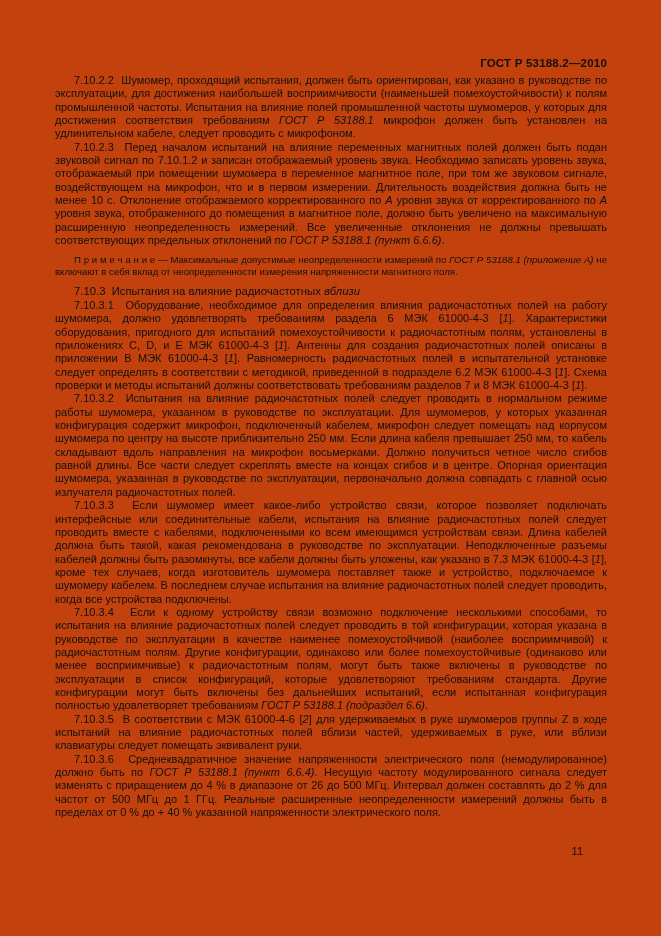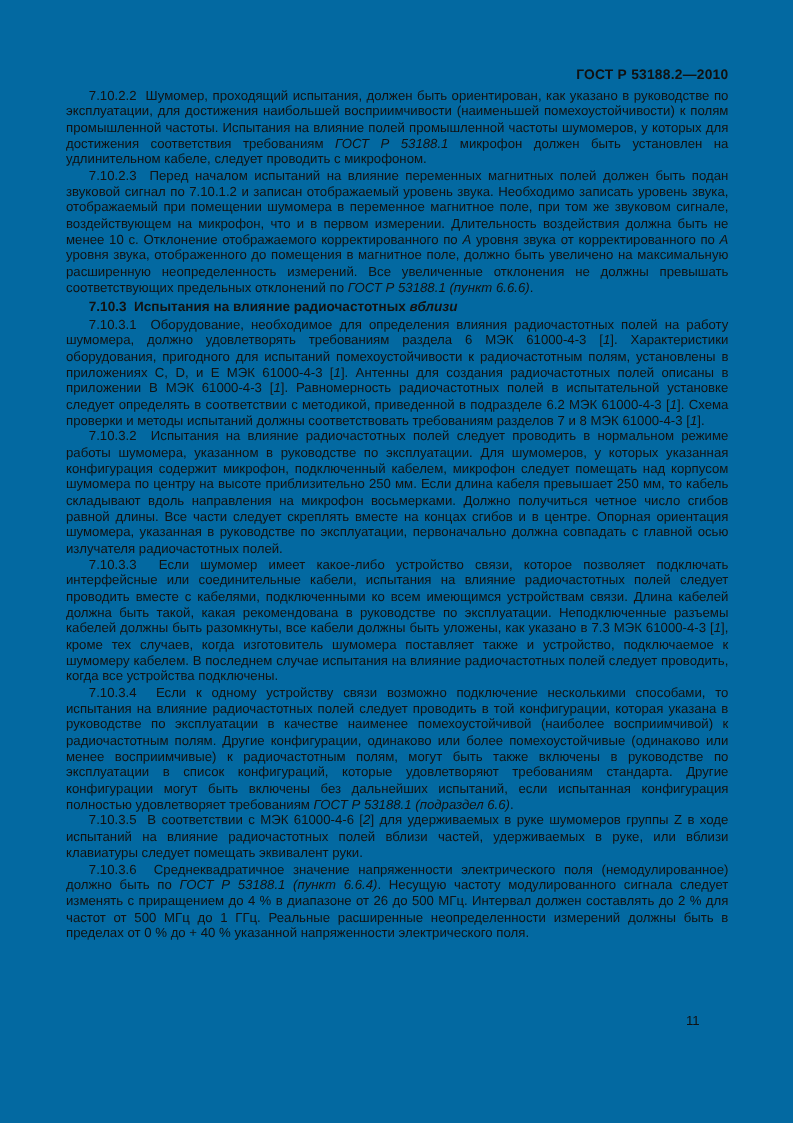--- a/index.html
+++ b/index.html
@@ -4,21 +4,21 @@
 <style>
   html, body {
     margin: 0;
     padding: 0;
     background: #ffffff;
   }
   .page {
     position: relative;
     width: 661px;
     height: 936px;
-    background: #0369a1;
+    background: #c2410c;
     font-family: "Liberation Sans", sans-serif;
     color: #111111;
     overflow: hidden;
   }
   .doc-header {
     position: absolute;
     top: 57px;
     left: 55px;
     width: 552px;
     text-align: right;
@@ -54,39 +54,40 @@
   }
   p.heading {
     font-size: 11.3px;
     line-height: 13.35px;
     font-weight: bold;
     text-indent: 19px;
     margin-top: 3px !important;
     margin-bottom: 1px !important;
   }
   .it { font-style: italic; }
-  .bd { font-weight: bold; }
+  .bd { font-weight: normal; }
   .page-number {
     position: absolute;
     top: 845px;
     left: 55px;
     width: 528px;
     text-align: right;
     font-size: 11px;
   }
 </style>
 </head>
 <body>
 
 <div class="page">
   <div class="doc-header">ГОСТ Р 53188.2—2010</div>
 
   <div class="content">
       <p class="body-para"><span>7.10.2.2&nbsp; Шумомер, проходящий испытания, должен быть ориентирован, как указано в руководстве по эксплуатации, для достижения наибольшей восприимчивости (наименьшей помехоустойчивости) к полям промышленной частоты. Испытания на влияние полей промышленной частоты шумомеров, у которых для достижения соответствия требованиям </span><span class="it">ГОСТ Р 53188.1</span><span> микрофон должен быть установлен на удлинительном кабеле, следует проводить с микрофоном.</span></p>
       <p class="body-para"><span>7.10.2.3&nbsp; Перед началом испытаний на влияние переменных магнитных полей должен быть подан звуковой сигнал по 7.10.1.2 и записан отображаемый уровень звука. Необходимо записать уровень звука, отображаемый при помещении шумомера в переменное магнитное поле, при том же звуковом сигнале, воздействующем на микрофон, что и в первом измерении. Длительность воздействия должна быть не менее 10 с. Отклонение отображаемого корректированного по </span><span class="it">А</span><span> уровня звука от корректированного по </span><span class="it">А</span><span> уровня звука, отображенного до помещения в магнитное поле, должно быть увеличено на максимальную расширенную неопределенность измерений. Все увеличенные отклонения не должны превышать соответствующих предельных отклонений по </span><span class="it">ГОСТ Р 53188.1 (пункт 6.6.6)</span><span>.</span></p>
+      <p class="note"><span>П р и м е ч а н и е — Максимальные допустимые неопределенности измерений по </span><span class="it">ГОСТ Р 53188.1 (приложение А)</span><span> не включают в себя вклад от неопределенности измерения напряженности магнитного поля.</span></p>
       <p class="heading"><span class="bd">7.10.3&nbsp; Испытания на влияние радиочастотных </span><span class="it bd">вблизи</span></p>
       <p class="body-para"><span>7.10.3.1&nbsp; Оборудование, необходимое для определения влияния радиочастотных полей на работу шумомера, должно удовлетворять требованиям раздела 6 МЭК 61000-4-3 [</span><span class="it">1</span><span>]. Характеристики оборудования, пригодного для испытаний помехоустойчивости к радиочастотным полям, установлены в приложениях C, D, и E МЭК 61000-4-3 [</span><span class="it">1</span><span>]. Антенны для создания радиочастотных полей описаны в приложении B МЭК 61000-4-3 [</span><span class="it">1</span><span>]. Равномерность радиочастотных полей в испытательной установке следует определять в соответствии с методикой, приведенной в подразделе 6.2 МЭК 61000-4-3 [</span><span class="it">1</span><span>]. Схема проверки и методы испытаний должны соответствовать требованиям разделов 7 и 8 МЭК 61000-4-3 [</span><span class="it">1</span><span>].</span></p>
       <p class="body-para"><span>7.10.3.2&nbsp; Испытания на влияние радиочастотных полей следует проводить в нормальном режиме работы шумомера, указанном в руководстве по эксплуатации. Для шумомеров, у которых указанная конфигурация содержит микрофон, подключенный кабелем, микрофон следует помещать над корпусом шумомера по центру на высоте приблизительно 250 мм. Если длина кабеля превышает 250 мм, то кабель складывают вдоль направления на микрофон восьмерками. Должно получиться четное число сгибов равной длины. Все части следует скреплять вместе на концах сгибов и в центре. Опорная ориентация шумомера, указанная в руководстве по эксплуатации, первоначально должна совпадать с главной осью излучателя радиочастотных полей.</span></p>
       <p class="body-para"><span>7.10.3.3&nbsp; Если шумомер имеет какое-либо устройство связи, которое позволяет подключать интерфейсные или соединительные кабели, испытания на влияние радиочастотных полей следует проводить вместе с кабелями, подключенными ко всем имеющимся устройствам связи. Длина кабелей должна быть такой, какая рекомендована в руководстве по эксплуатации. Неподключенные разъемы кабелей должны быть разомкнуты, все кабели должны быть уложены, как указано в 7.3 МЭК 61000-4-3 [</span><span class="it">1</span><span>], кроме тех случаев, когда изготовитель шумомера поставляет также и устройство, подключаемое к шумомеру кабелем. В последнем случае испытания на влияние радиочастотных полей следует проводить, когда все устройства подключены.</span></p>
       <p class="body-para"><span>7.10.3.4&nbsp; Если к одному устройству связи возможно подключение несколькими способами, то испытания на влияние радиочастотных полей следует проводить в той конфигурации, которая указана в руководстве по эксплуатации в качестве наименее помехоустойчивой (наиболее восприимчивой) к радиочастотным полям. Другие конфигурации, одинаково или более помехоустойчивые (одинаково или менее восприимчивые) к радиочастотным полям, могут быть также включены в руководстве по эксплуатации в список конфигураций, которые удовлетворяют требованиям стандарта. Другие конфигурации могут быть включены без дальнейших испытаний, если испытанная конфигурация полностью удовлетворяет требованиям </span><span class="it">ГОСТ Р 53188.1 (подраздел 6.6)</span><span>.</span></p>
       <p class="body-para"><span>7.10.3.5&nbsp; В соответствии с МЭК 61000-4-6 [</span><span class="it">2</span><span>] для удерживаемых в руке шумомеров группы Z в ходе испытаний на влияние радиочастотных полей вблизи частей, удерживаемых в руке, или вблизи клавиатуры следует помещать эквивалент руки.</span></p>
       <p class="body-para"><span>7.10.3.6&nbsp; Среднеквадратичное значение напряженности электрического поля (немодулированное) должно быть по </span><span class="it">ГОСТ Р 53188.1 (пункт 6.6.4)</span><span>. Несущую частоту модулированного сигнала следует изменять с приращением до 4 % в диапазоне от 26 до 500 МГц. Интервал должен составлять до 2 % для частот от 500 МГц до 1 ГГц. Реальные расширенные неопределенности измерений должны быть в пределах от 0 % до + 40 % указанной напряженности электрического поля.</span></p>
     </div>
 
   <div class="page-number">11</div>

